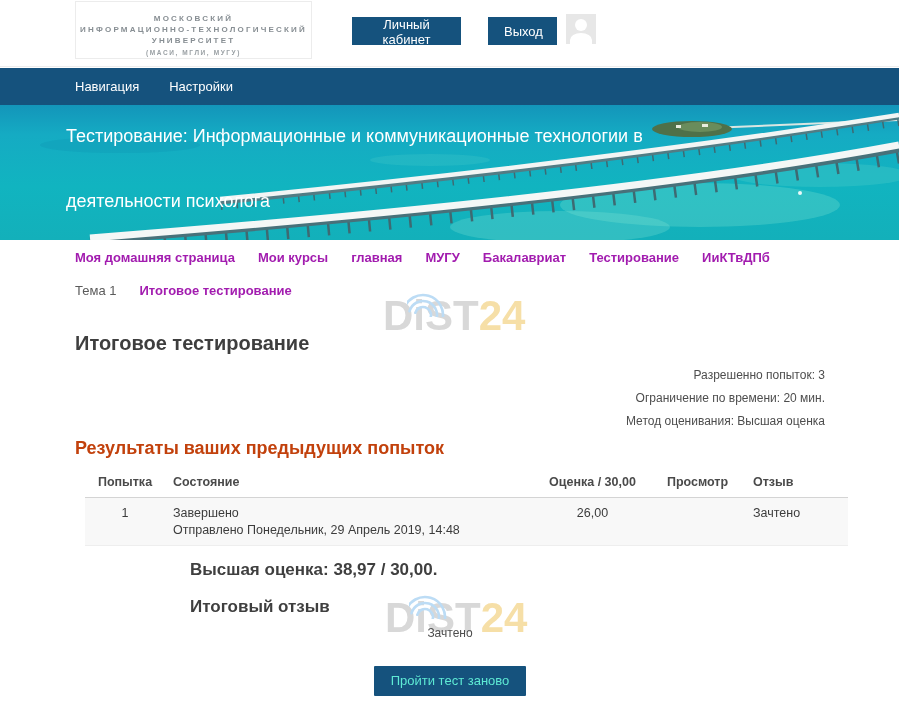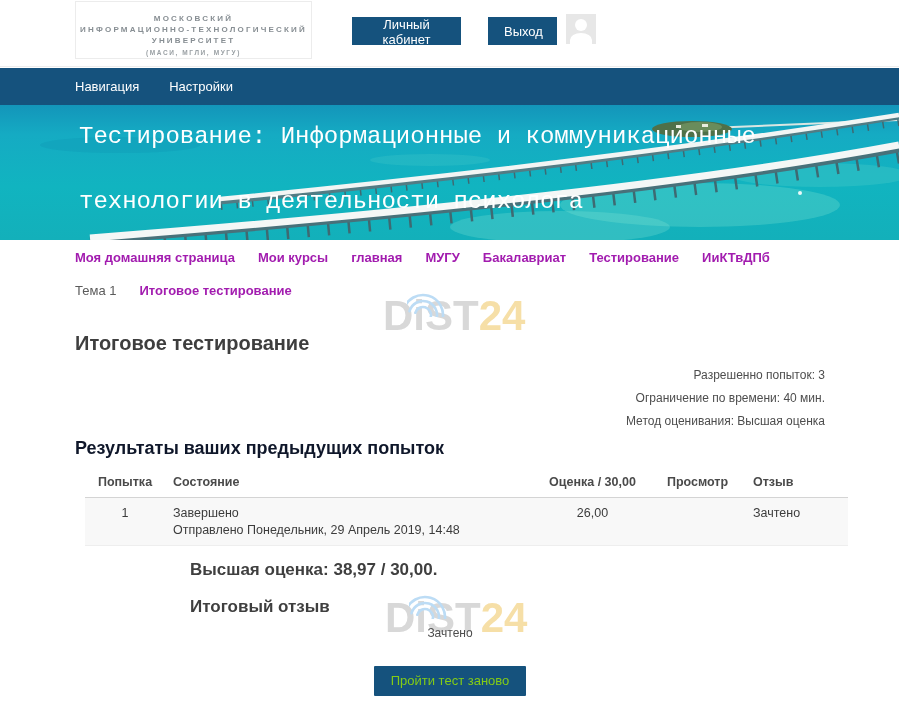--- a/index.html
+++ b/index.html
@@ -21,60 +21,60 @@
   .avatar .head { position:absolute; left:9px; top:5px; width:12px; height:12px; border-radius:50%; background:#fff; }
   .avatar .torso { position:absolute; left:4px; top:19px; width:22px; height:14px; border-radius:50% 50% 0 0; background:#fff; }
 
   
   .navbar { position:absolute; left:0; top:68px; width:899px; height:37px; background:#15527d; display:flex; align-items:stretch; padding-left:60px; }
   .nav-item { color:#fff; font-size:13px; line-height:37px; padding:0 15px; cursor:pointer; }
 
   
   .hero { position:absolute; left:0; top:105px; width:899px; height:135px; overflow:hidden; }
   .hero svg { position:absolute; left:0; top:0; }
-  .hero-title { position:absolute; left:79px; top:-1px; width:690px; color:#fff; font-size:24px; line-height:65px; font-weight:normal;font-family:Liberation Mono, monospace; }
+  .hero-title { position:absolute; left:66px; top:-1px; width:690px; color:#fff; font-size:18px; line-height:65px; font-weight:normal; }
 
   
   .breadcrumb { position:absolute; left:75px; top:248px; width:750px; display:flex; flex-wrap:wrap; column-gap:23px; row-gap:13px; font-size:13px; line-height:20px; z-index:2; }
   .crumb { color:#a21caf; font-weight:bold; cursor:pointer; white-space:nowrap; }
   .crumb.current { color:#5b5b5b; font-weight:normal; cursor:default; }
 
   
   .watermark { position:absolute; z-index:0; font-weight:bold; font-size:42px; letter-spacing:0px; line-height:42px; padding-top:14px; white-space:nowrap; }
   .wm-main { color:#d8d8d8; }
   .wm-accent { color:#f6dfa7; }
   .wm-wifi { position:absolute; left:24px; top:0px; }
   .wm-1 { left:383px; top:281px; }
   .wm-2 { left:385px; top:583px; }
 
   
   .quiz-title { position:absolute; left:75px; top:332px; font-size:20px; font-weight:bold; color:#3e3e3e; z-index:1; }
   .quiz-info { position:absolute; left:75px; top:368px; width:750px; text-align:right; z-index:1; }
   .quiz-info div { font-size:12px; color:#4d4d4d; line-height:15px; margin-bottom:8px; }
 
-  .results-heading { position:absolute; left:75px; top:438px; font-size:18px; font-weight:bold; color:#0f172a; z-index:1; }
+  .results-heading { position:absolute; left:75px; top:438px; font-size:18px; font-weight:bold; color:#c2410c; z-index:1; }
 
   
   .attempts-table { position:absolute; left:85px; top:468px; width:763px; border-collapse:collapse; font-size:12.5px; z-index:1; }
   .attempts-table th { font-weight:bold; color:#4a4a4a; padding:7px 8px 8px; border-bottom:1px solid #d4d4d4; }
   .attempts-table td { color:#3c3c3c; padding:8px; background:#f8f8f8; border-bottom:1px solid #eeeeee; vertical-align:top; }
   .col-attempt { width:80px; text-align:center; }
   .col-state { width:370px; text-align:left; }
   .col-grade { width:115px; text-align:center; }
   .col-review { width:95px; text-align:center; }
   .col-feedback { width:103px; text-align:left; }
   .state-detail { margin-top:3px; }
 
   
   .best-grade { position:absolute; left:190px; top:560px; font-size:17px; font-weight:bold; color:#3f3f3f; z-index:1; }
   .final-feedback-label { position:absolute; left:190px; top:597px; font-size:17px; font-weight:bold; color:#3f3f3f; z-index:1; }
   .final-feedback-value { position:absolute; left:75px; top:626px; width:750px; text-align:center; font-size:12px; color:#4d4d4d; z-index:1; }
 
   .retake-wrap { position:absolute; left:75px; top:666px; width:750px; text-align:center; z-index:1; }
-  .retake-btn { background:#15527d; color:#84cc16; border:none; font-family:inherit; font-size:13px; padding:7px 17px 8px; cursor:pointer; border-radius:1px; }
+  .retake-btn { background:#15527d; color:#5eead4; border:none; font-family:inherit; font-size:13px; padding:7px 17px 8px; cursor:pointer; border-radius:1px; }
 </style>
 </head>
 <body>
 
 <div id="page">
 
   <div class="topbar">
     <div class="logo-box">
       <div class="logo-l">МОСКОВСКИЙ</div>
       <div class="logo-l">ИНФОРМАЦИОННО-ТЕХНОЛОГИЧЕСКИЙ</div>
@@ -151,21 +151,21 @@
         <path d="M -14,0 A 14 14 0 0 1 14,0"></path>
         <path d="M -20,0 A 20 20 0 0 1 20,0"></path>
       </g>
     </svg>
     <span class="wm-main">DiST</span><span class="wm-accent">24</span>
   </div>
 
   <h2 class="quiz-title">Итоговое тестирование</h2>
   <div class="quiz-info">
     <div>Разрешенно попыток: 3</div>
-    <div>Ограничение по времени: 40 мин.</div>
+    <div>Ограничение по времени: 20 мин.</div>
     <div>Метод оценивания: Высшая оценка</div>
   </div>
 
   <h3 class="results-heading">Результаты ваших предыдущих попыток</h3>
 
   <table class="attempts-table">
     <thead>
       <tr>
         <th class="col-attempt">Попытка</th>
         <th class="col-state">Состояние</th>

